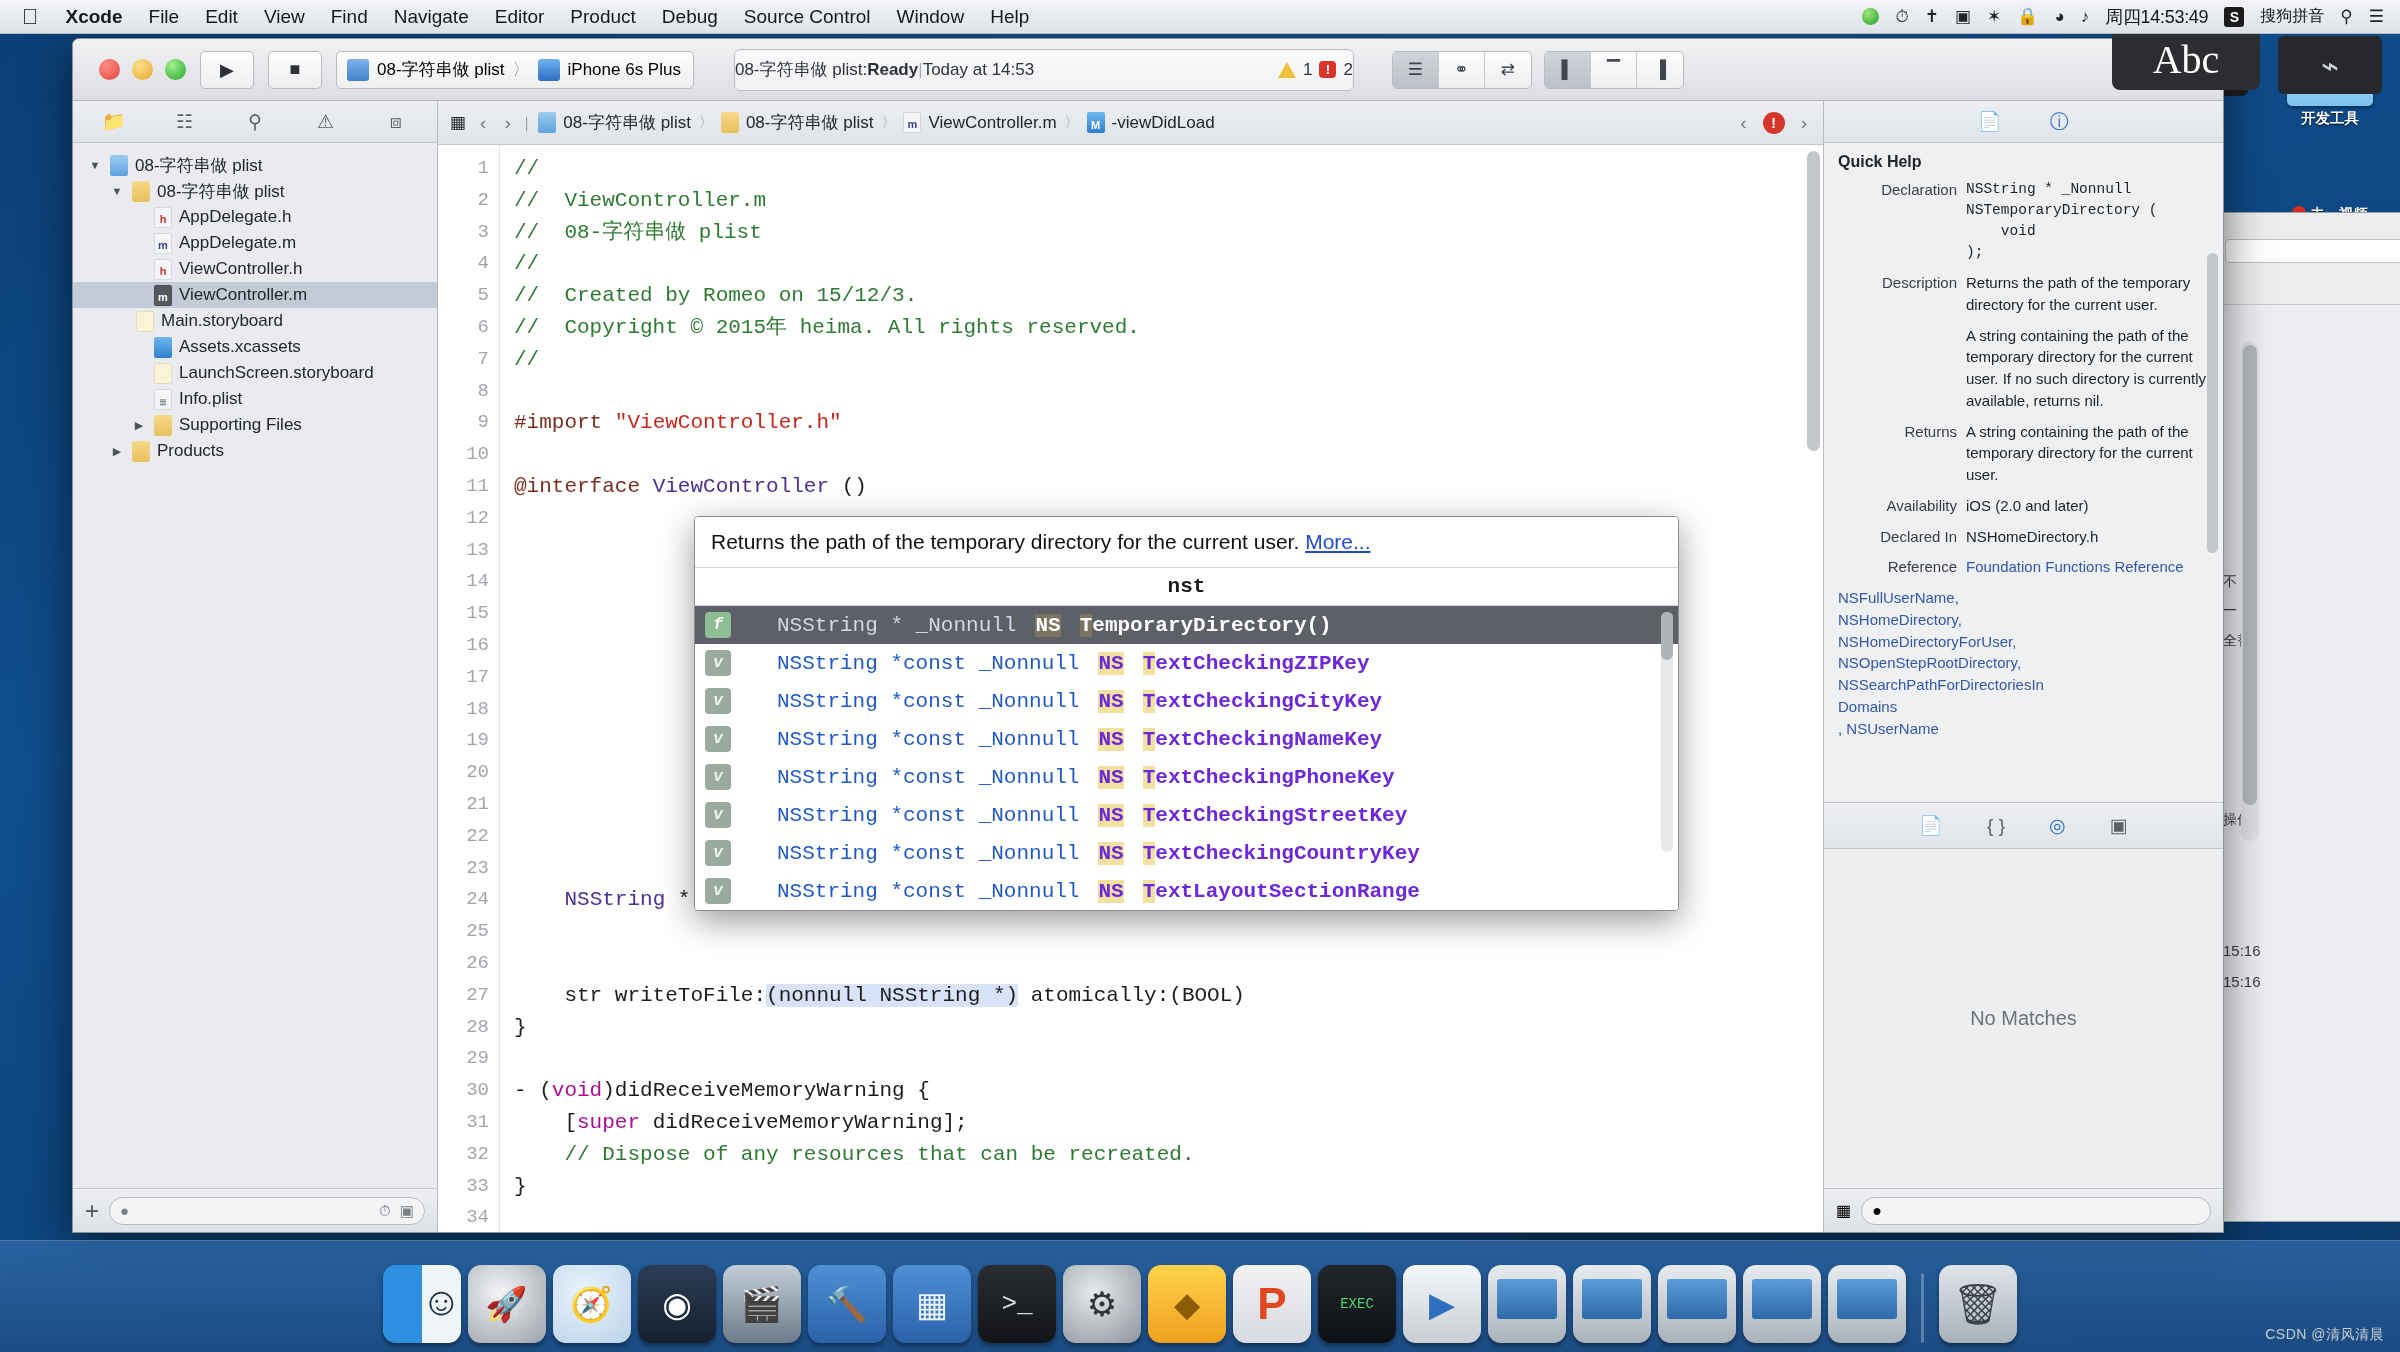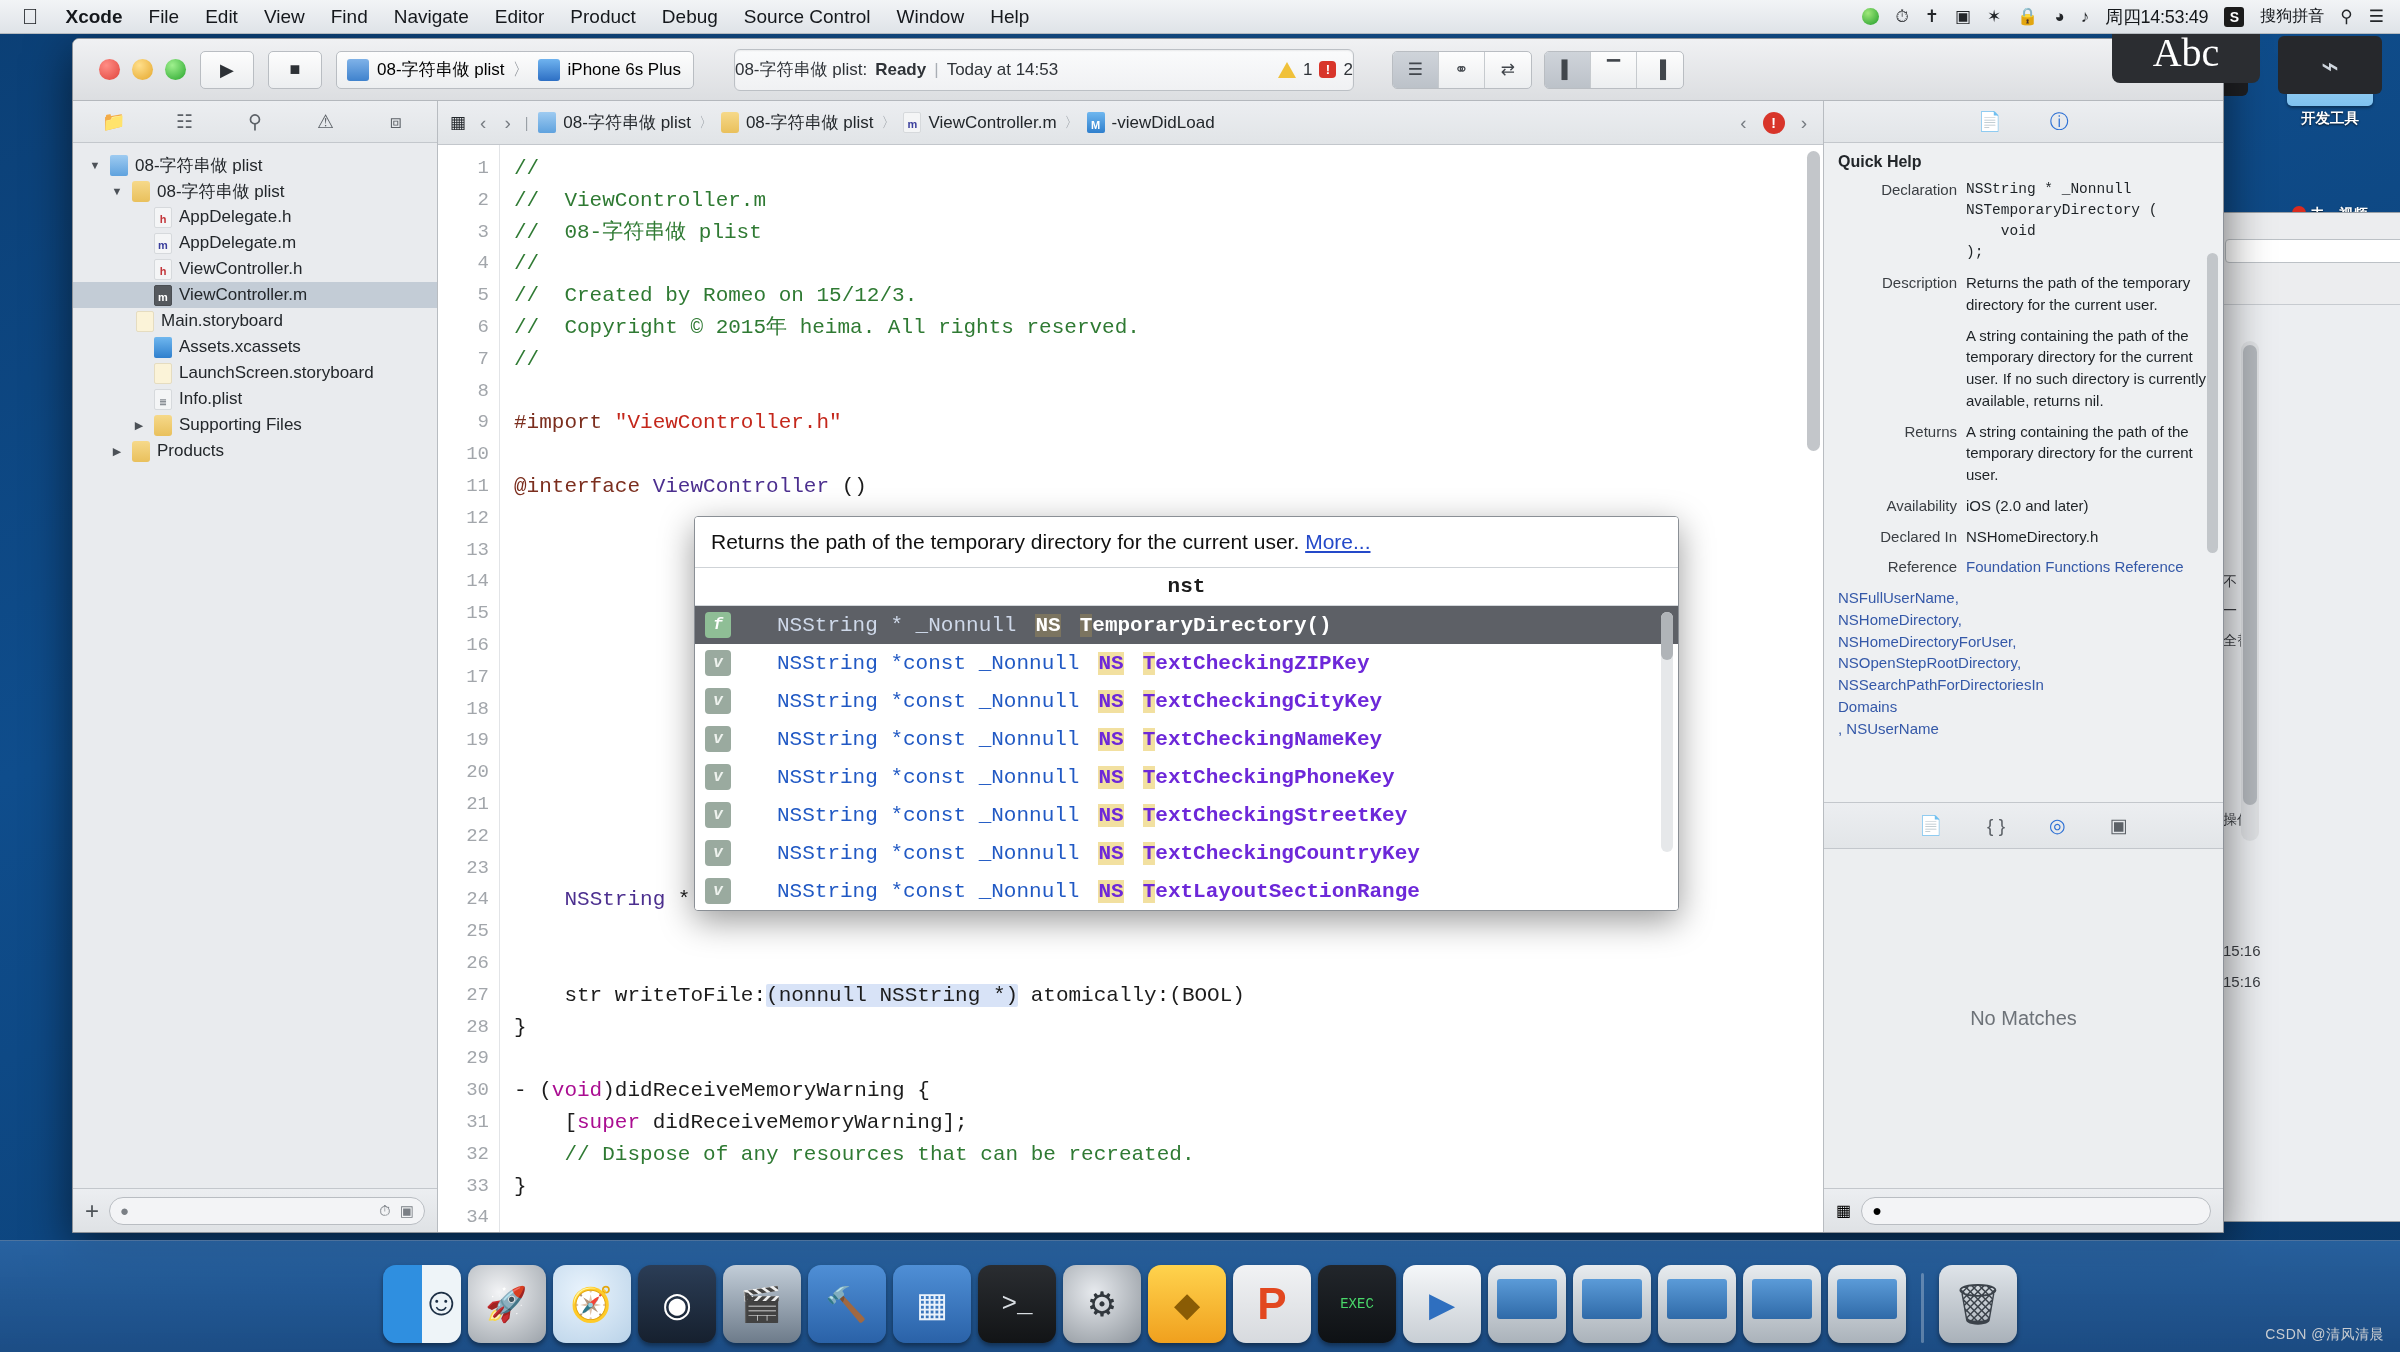--- a/index.html
+++ b/index.html
@@ -73,21 +73,21 @@
   .rec-dot { display:inline-block; width:14px;height:14px;border-radius:50%;background:#d92b1f;
              vertical-align:-1px; margin-right:4px; }
 
   
   #tr-blob1 { position:absolute; right:152px; top:36px; width:128px; height:60px;
     background:#1e1f22; border-radius:6px; z-index:6; }
   #tr-blob2 { position:absolute; right:18px; top:36px; width:104px; height:58px;
     background:#26282c; border-radius:6px; z-index:6;
     display:flex;align-items:center;justify-content:center;color:#cfd6de;font-size:30px; }
   #abc-badge {
-    position:absolute; right:140px; top:21px; width:148px; height:62px;
+    position:absolute; right:140px; top:28px; width:148px; height:62px;
     background:#2b2d31; border-radius:8px; z-index: 58;
     color:#fff; font-size:40px; display:flex; align-items:center; justify-content:center;
     font-family:"Liberation Serif", serif;
   }
 
   
   #bg-window {
     position: absolute; left: 2210px; top: 212px; width: 260px; height: 1010px;
     background: #eceef1; border: 1px solid #9aa0a6; border-radius: 6px 6px 0 0;
     z-index: 8; overflow: hidden;
@@ -141,21 +141,21 @@
     border:1px solid #b9bdc2; border-radius:5px; white-space:nowrap;
   }
   .chev-sep { color:#8b9096; font-size:17px; }
   .mini-icon { width:22px;height:22px;border-radius:3px;display:inline-block;flex:0 0 auto;}
   .ic-xcodeproj { background: linear-gradient(#7fb2e8,#3f82cd); position:relative;}
   .ic-sim { background: linear-gradient(#6fb3ef,#2d6fc4); }
   #tb-status {
     flex: 0 0 620px; height: 42px; margin-left: 26px;
     background: linear-gradient(#fafbfc,#f0f1f3);
     border: 1px solid #bcc0c5; border-radius: 6px;
-    display:flex; align-items:center; justify-content:center; gap:8px;
+    display:flex; align-items:center; justify-content:center; gap:0;
     font-size: 17px; color:#2f3338;
     box-shadow: inset 0 1px 2px rgba(0,0,0,.07);
   }
   #tb-status b { font-weight: bold; }
   #tb-status .divider { color:#a9aeb4; }
   #tb-issues { display:flex; align-items:center; gap:7px; margin-left:auto; font-size:17px; }
   .warn-tri { width:0;height:0;border-left:9px solid transparent;border-right:9px solid transparent;
      border-bottom:16px solid #f0c13a; }
   .err-oct { width:17px;height:17px;border-radius:4px;background:#d8352a;
      display:flex;align-items:center;justify-content:center;color:#fff;font-size:13px;font-weight:bold;}

